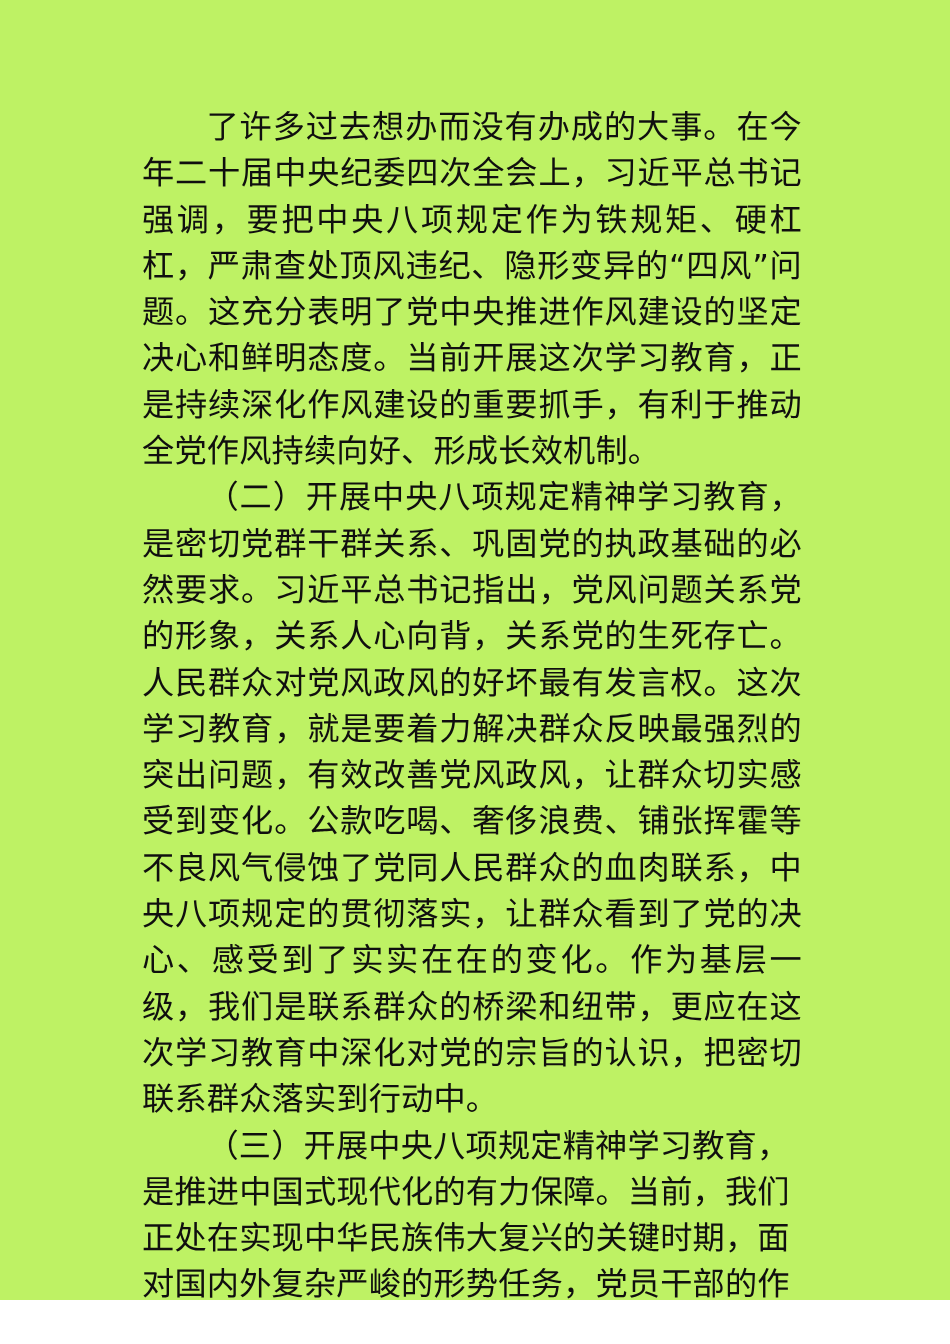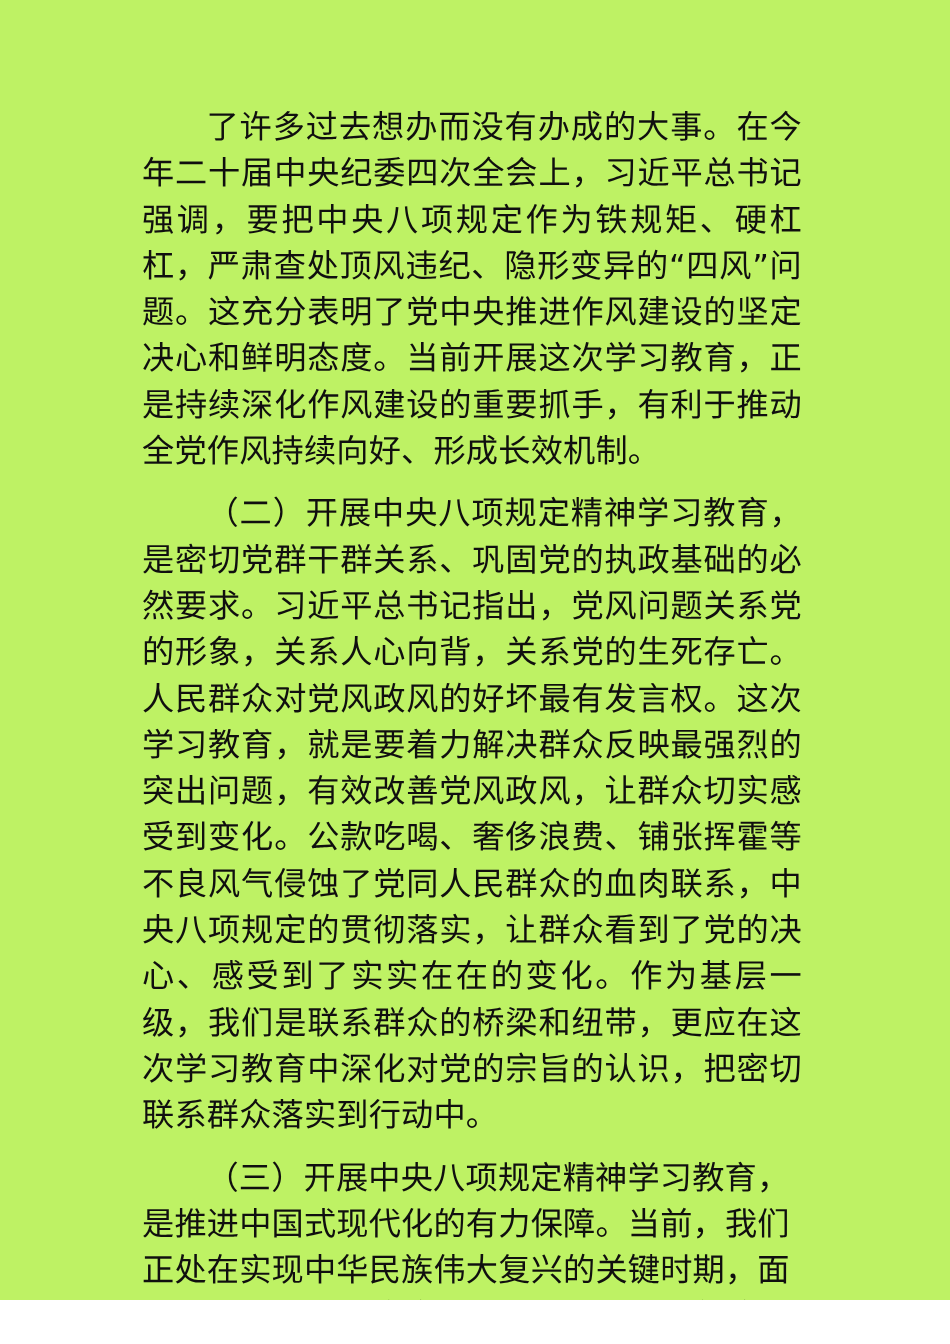--- a/index.html
+++ b/index.html
@@ -41,21 +41,21 @@
     letter-spacing: 0.2px;
     text-align: justify;
     text-justify: inter-ideograph;
     font-family: "DejaVu Sans", "Liberation Sans", sans-serif;
     -webkit-font-smoothing: antialiased;
     word-break: break-all;
     white-space: normal;
   }
 
   .para + .para {
-    margin-top: 16px;
+    margin-top: 0;
   }
 
   
   .para.truncated {
     text-align: left;
   }
 </style>
 </head>
 <body>
 

